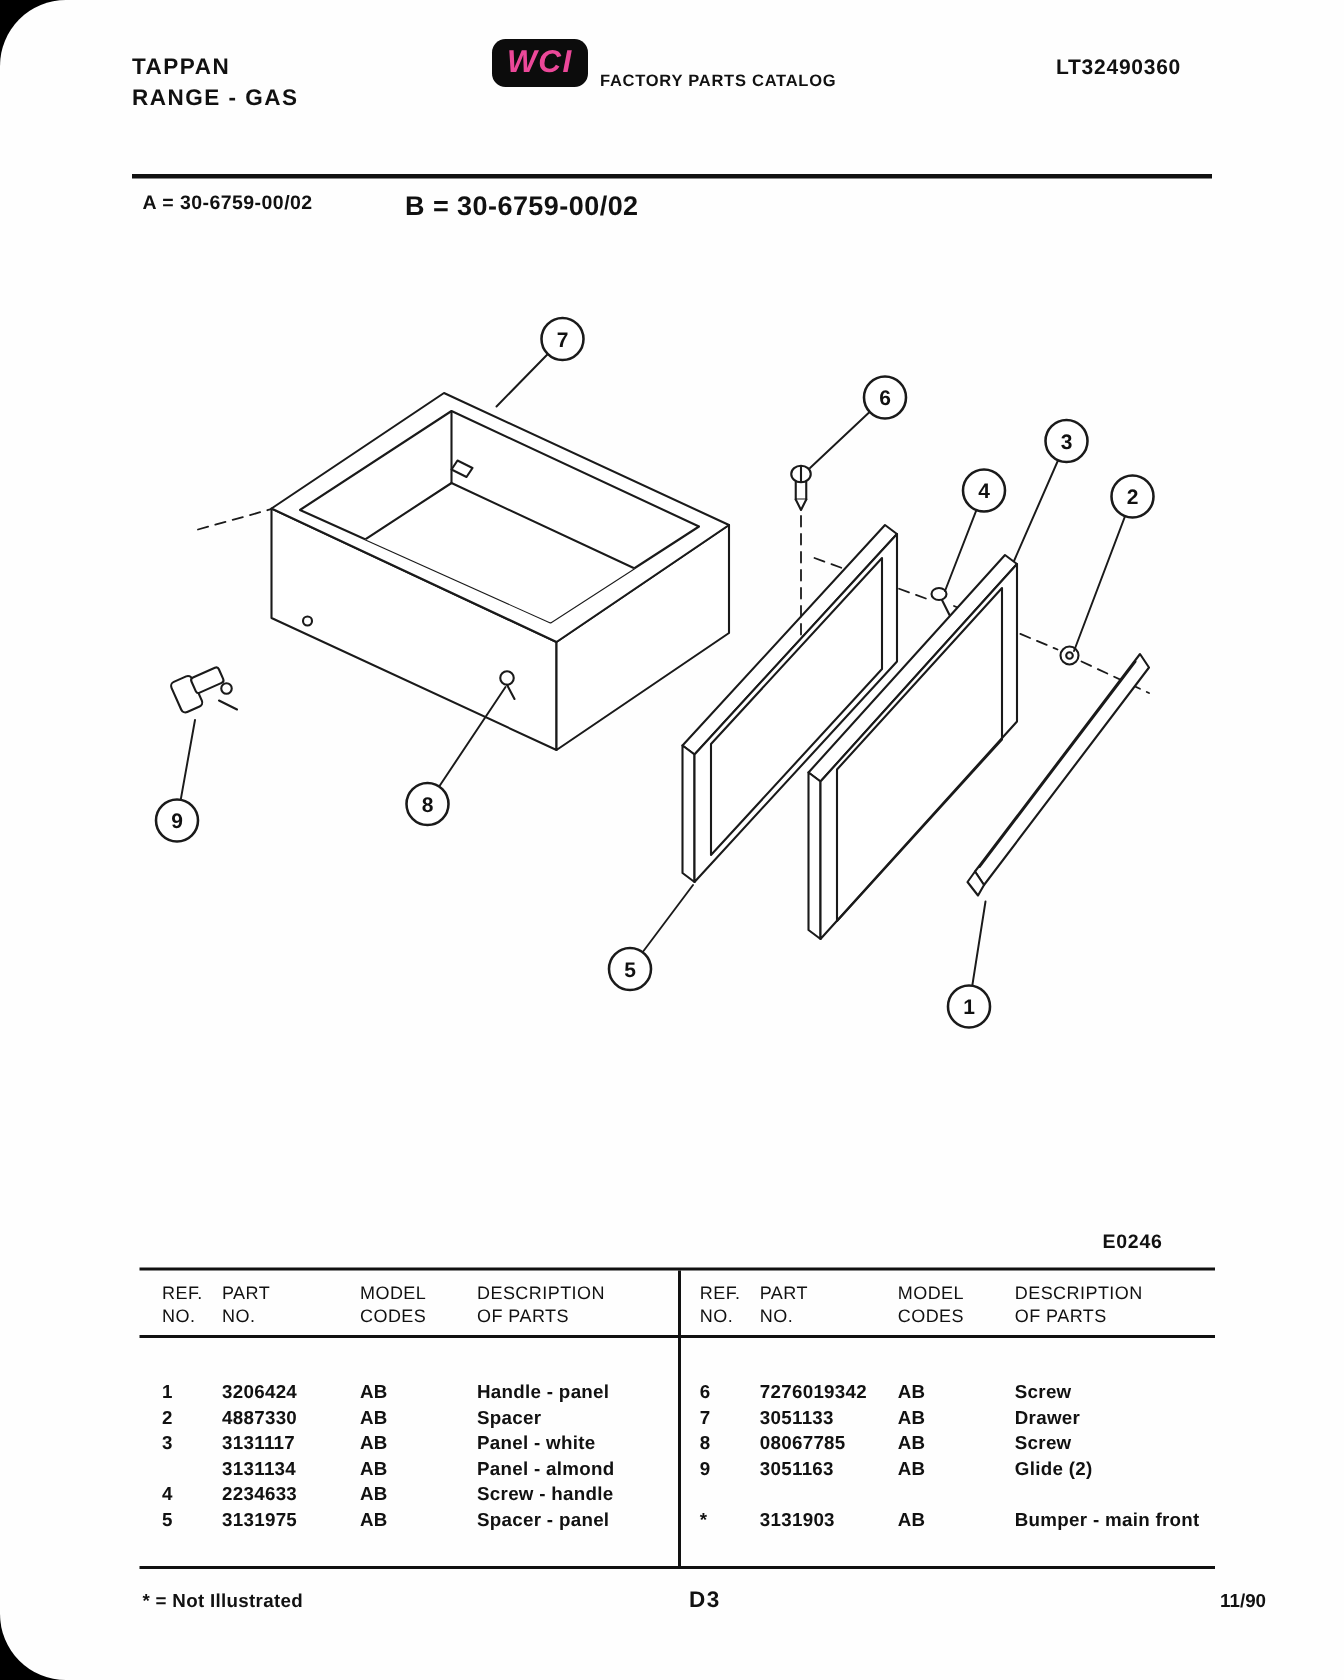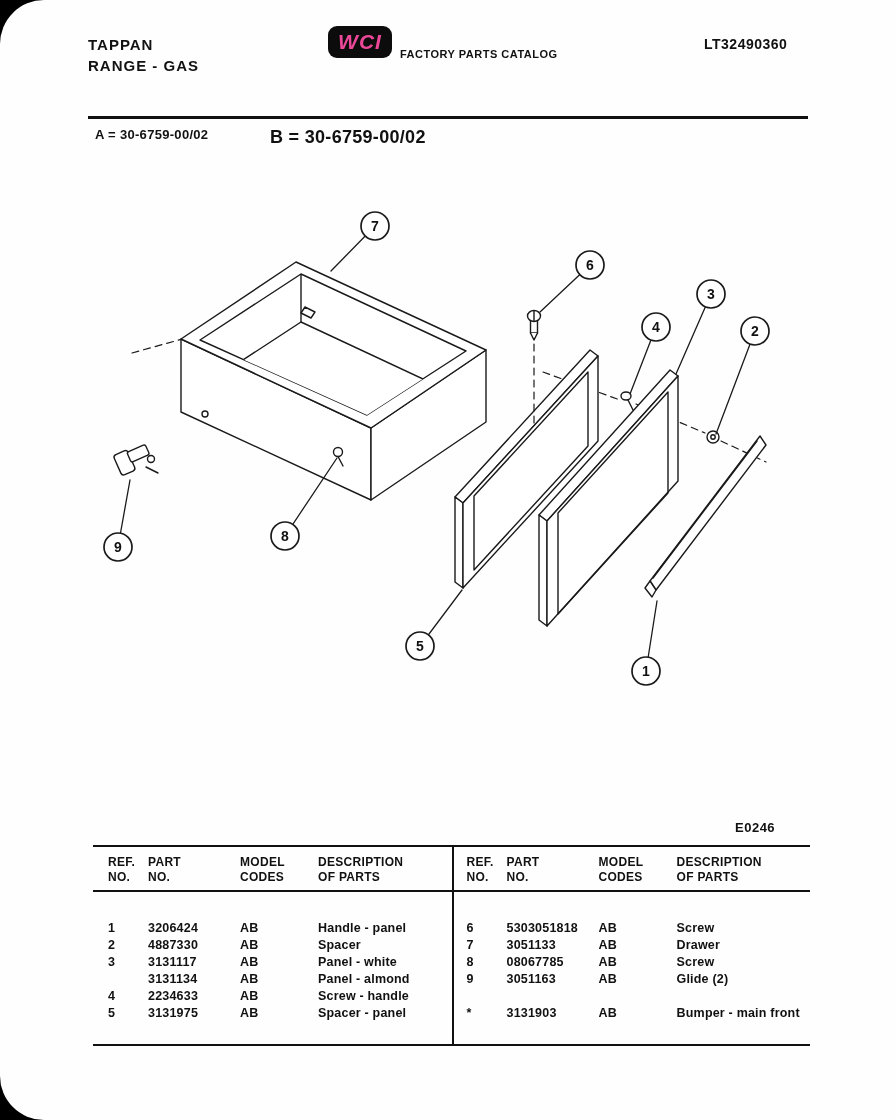--- a/index.html
+++ b/index.html
@@ -31,21 +31,21 @@
     position:absolute;left:93px;top:845px;width:717px;
     border-top:2.5px solid #111;border-bottom:2.5px solid #111;
     display:flex;
   }
   .t-divider{position:absolute;left:50%;top:0;bottom:0;width:2px;background:#111;}
   .t-half{width:50%;box-sizing:border-box;}
   .t-head{
     display:grid;grid-template-columns:40px 92px 78px 1fr;
     padding:8px 0 5px 15px;border-bottom:2.5px solid #111;
   }
-  .t-head span{display:block;font-size:12px;font-weight:700;line-height:15px;letter-spacing:.3px;}
+  .t-head span{display:block;font-size:12px;font-weight:400;line-height:15px;letter-spacing:.3px;}
   .t-body{padding:28px 0 22px 15px;}
   .t-row{display:grid;grid-template-columns:40px 92px 78px 1fr;height:17px;}
   .t-row span{font-size:12.5px;font-weight:700;letter-spacing:.2px;line-height:17px;white-space:nowrap;}
   
   .footer{position:absolute;left:88px;right:88px;top:1058px;height:26px;}
   .footer-note{position:absolute;left:7px;top:2px;font-weight:700;font-size:12.5px;letter-spacing:.2px;}
   .footer-code{position:absolute;left:50%;transform:translateX(-50%);top:0;font-weight:700;font-size:15px;letter-spacing:1px;}
   .footer-date{position:absolute;right:8px;top:2px;font-weight:700;font-size:12.5px;}
 </style>
 </head>
@@ -275,21 +275,21 @@
             <span>CODES</span>
           </div>
         <div>
             <span>DESCRIPTION</span>
             <span>OF PARTS</span>
           </div>
       </div>
       <div class="t-body">
         <div class="t-row">
           <span>6</span>
-            <span>5303051818</span>
+            <span>7276019342</span>
             <span>AB</span>
             <span>Screw</span>
         </div>
         <div class="t-row">
           <span>7</span>
             <span>3051133</span>
             <span>AB</span>
             <span>Drawer</span>
         </div>
         <div class="t-row">
@@ -313,14 +313,19 @@
         <div class="t-row">
           <span>*</span>
             <span>3131903</span>
             <span>AB</span>
             <span>Bumper - main front</span>
         </div>
       </div>
     </div>
   </div>
 
+  <div class="footer">
+    <div class="footer-note">* = Not Illustrated</div>
+    <div class="footer-code">D3</div>
+    <div class="footer-date">11/90</div>
+  </div>
 
 </div>
 
 </body></html>

